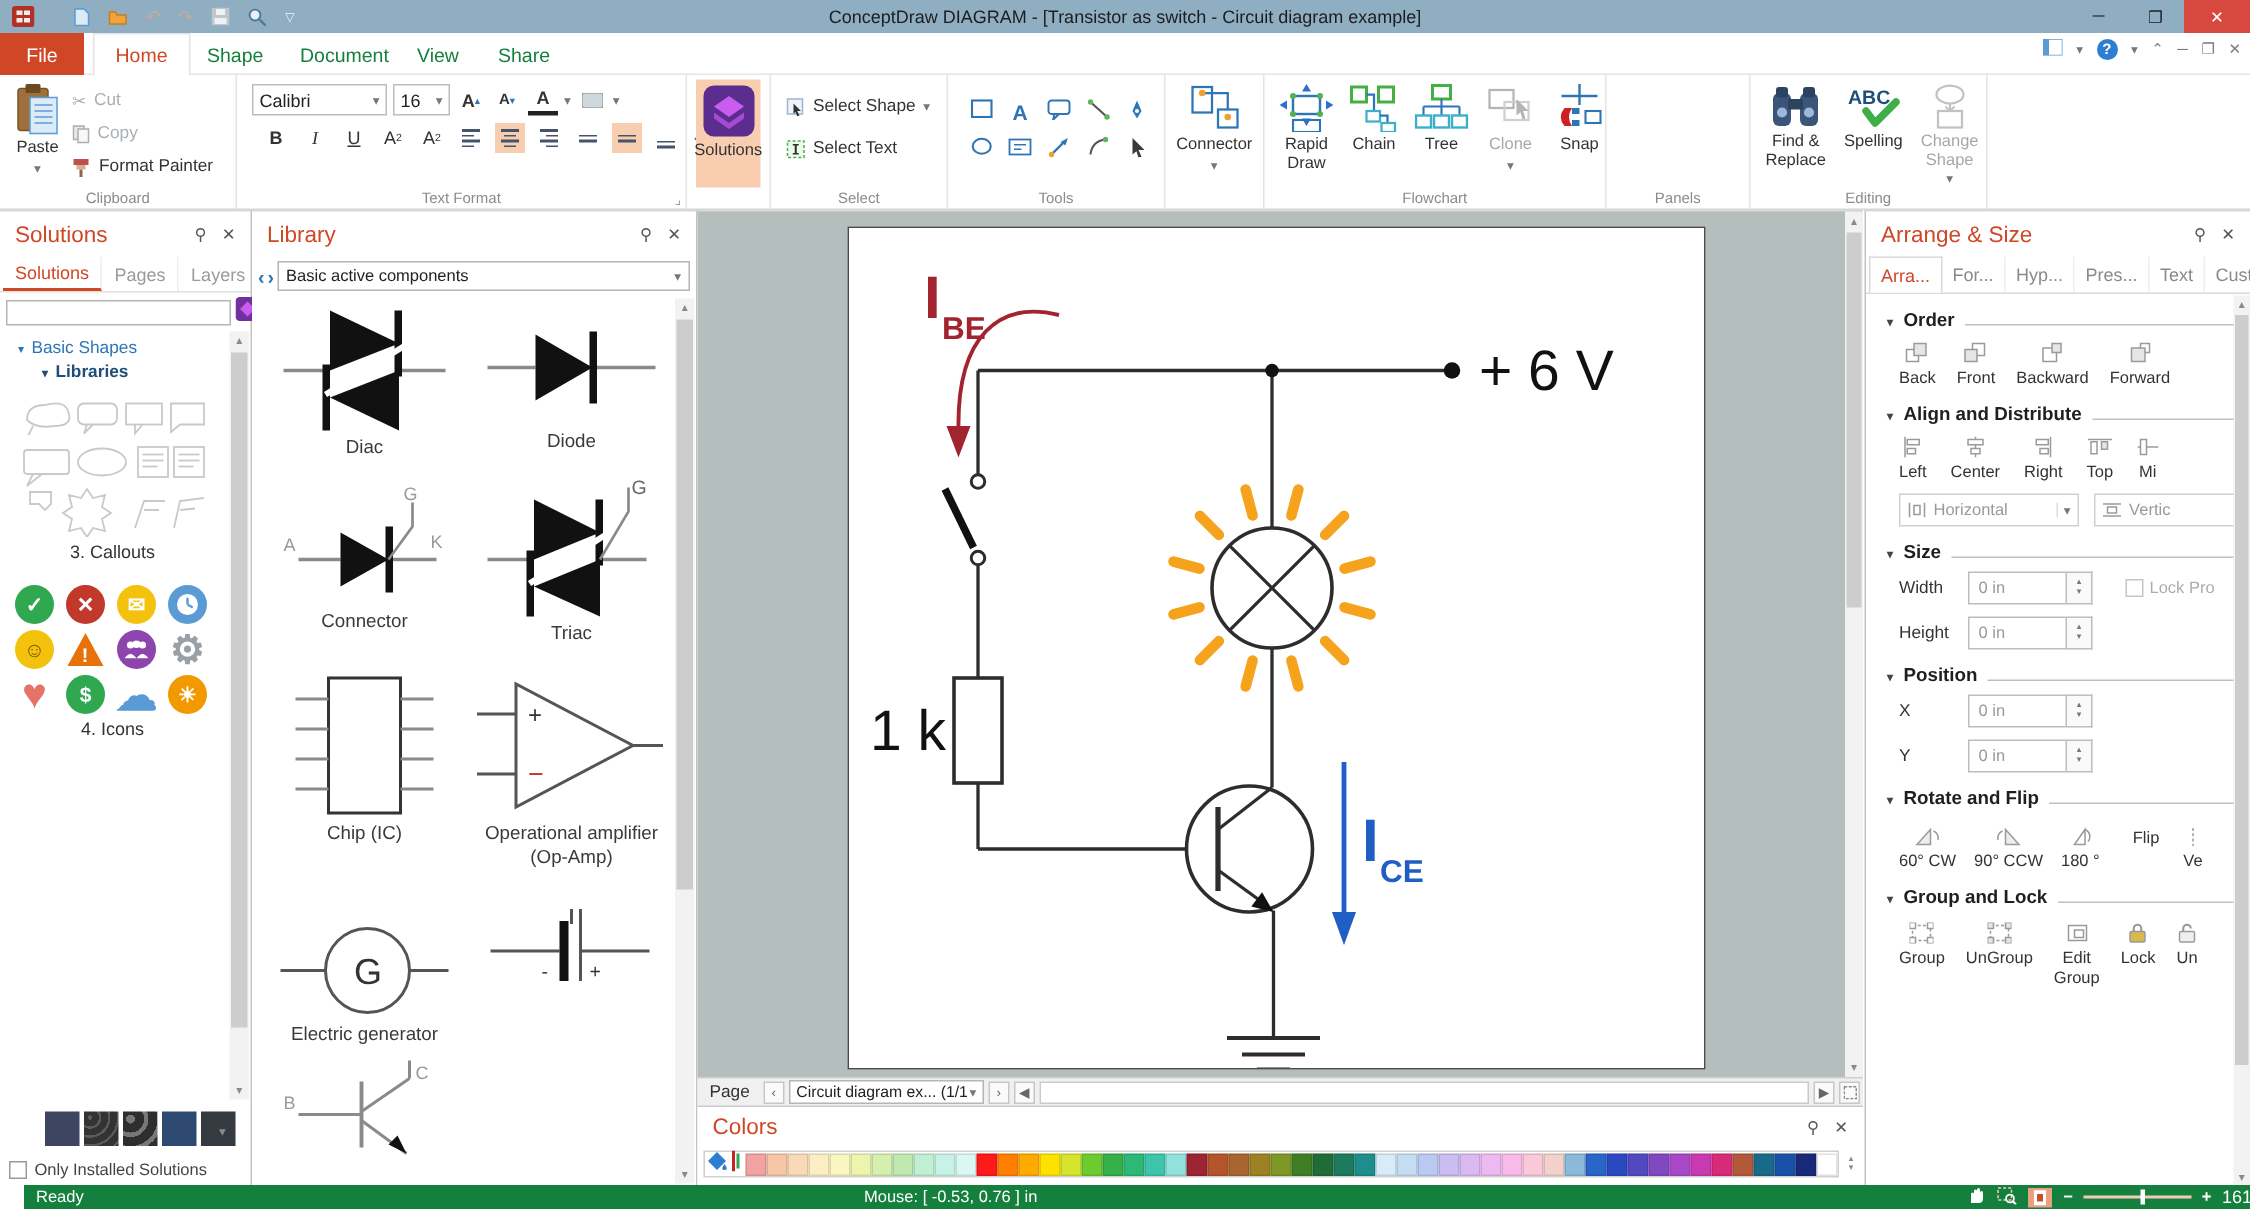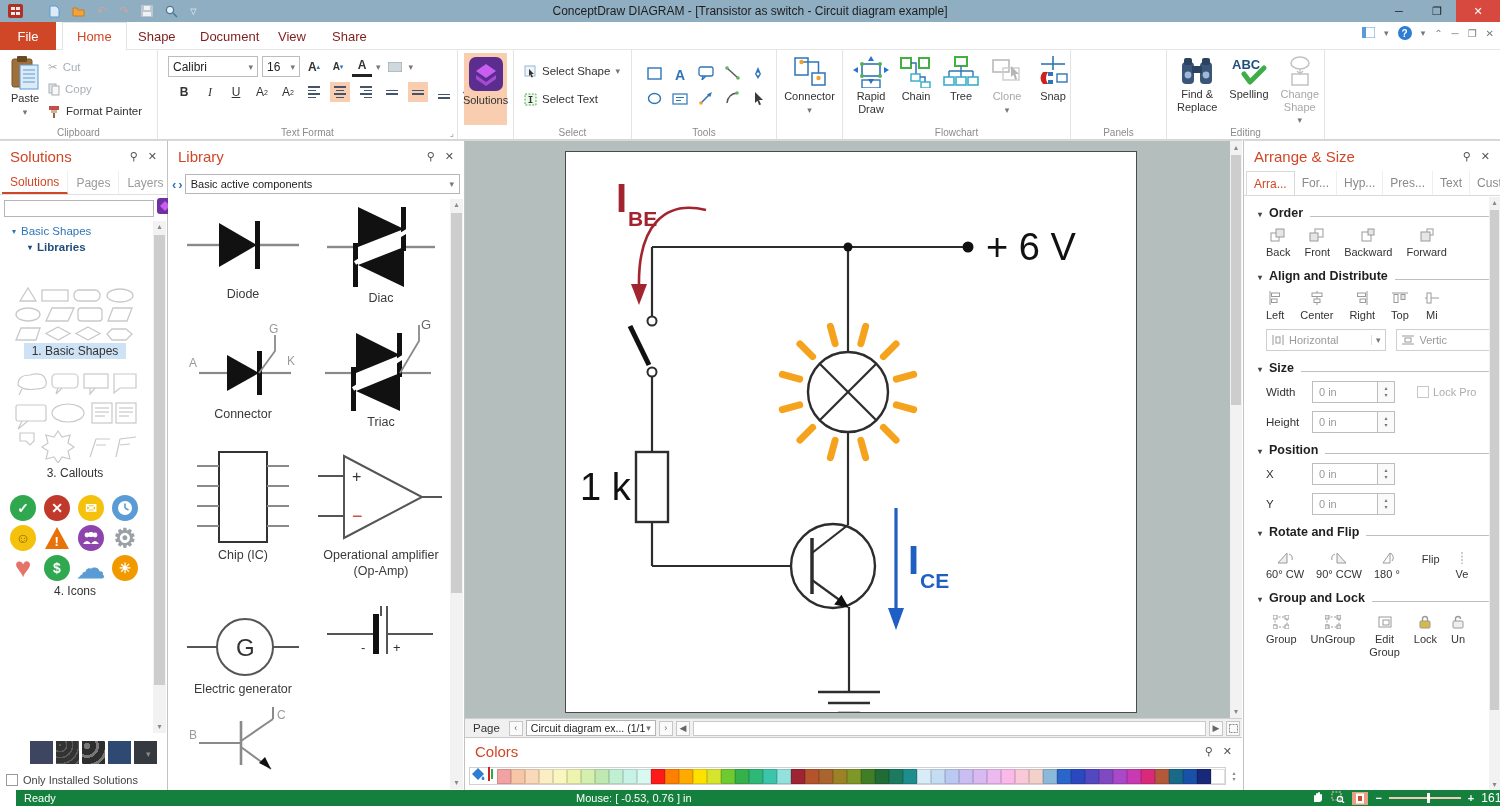--- a/index.html
+++ b/index.html
@@ -13,21 +13,21 @@
   .qat { display:flex; align-items:center; gap:12px; padding-left:8px; }
   .qat svg { display:block; }
   .title-text { position:absolute; left:0; right:0; top:0; height:22px; line-height:22px; text-align:center; font-size:12px; color:#1d1d1d; pointer-events:none; }
   .win-controls { position:absolute; right:0; top:0; height:22px; display:flex; }
   .wbtn { width:38px; height:22px; display:flex; align-items:center; justify-content:center; color:#1d1d1d; font-size:11px; }
   .wbtn.close { background:#D7483E; color:#fff; width:44px; }
 
   
   .tabrow { position:absolute; left:0; top:22px; width:1500px; height:28px; background:#fff; border-bottom:1px solid #e6e6e6; }
   .filetab { position:absolute; left:0; top:0; width:56px; height:28px; background:#D04727; color:#fff; font-size:13px; display:flex; align-items:center; justify-content:center; }
-  .rtab { position:absolute; top:0; height:28px; display:flex; align-items:center; justify-content:center; font-size:13px; color:#7f1d1d; padding:0 14px; }
+  .rtab { position:absolute; top:0; height:28px; display:flex; align-items:center; justify-content:center; font-size:13px; color:#15803d; padding:0 14px; }
   .rtab.active { color:#D04727; border:1px solid #e3e3e3; border-bottom:none; background:#fff; }
   .ribbon-mini { position:absolute; right:6px; top:4px; display:flex; align-items:center; gap:9px; color:#7a7a7a; font-size:10px; }
 
   
   .ribbon { position:absolute; left:0; top:50px; width:1500px; height:90px; background:#fff; border-bottom:1px solid #d5d5d5; display:flex; }
   .rgroup { position:relative; border-right:1px solid #e4e4e4; padding:3px 6px 14px 6px; height:100%; }
   .glabel { position:absolute; bottom:1px; left:0; right:0; text-align:center; font-size:10px; color:#8b8b8b; }
   .dlg { position:absolute; bottom:1px; right:3px; font-size:9px; color:#9b9b9b; }
   .bigbtn { display:flex; flex-direction:column; align-items:center; justify-content:flex-start; gap:2px; font-size:11px; color:#333; padding:3px 4px; line-height:1.15; text-align:center; }
   .bigbtn .cap { white-space:pre-line; }
@@ -548,39 +548,20 @@
     </div>
     <div class="tree-item">
         <span class="tri">▾</span>
         <span>Basic Shapes</span>
       </div>
     <div class="tree-item lvl2">
         <span class="tri" style="color:#1F4E79">▾</span>
         <span>Libraries</span>
       </div>
 
-    <div class="lib-item" style="margin-top:32px">
-      <svg width="126" height="56">
-        <g fill="none" stroke="#c9c9c9" stroke-width="1.3">
-          <path d="M8 16 L16 3 L24 16 Z"></path>
-            <rect x="30" y="5" width="26" height="11"></rect>
-            <rect x="62" y="5" width="26" height="11" rx="5"></rect>
-            <ellipse cx="108" cy="10.5" rx="13" ry="6.5"></ellipse>
-          <ellipse cx="16" cy="29.5" rx="12" ry="6.5"></ellipse>
-            <path d="M34 36 L40 23 L62 23 L56 36 Z"></path>
-            <rect x="66" y="23" width="24" height="13" rx="3"></rect>
-            <path d="M96 36 L101 23 L120 23 L115 36 Z"></path>
-          <path d="M4 55 L9 43 L28 43 L24 55 Z"></path>
-            <path d="M46 42 L58 48.5 L46 55 L34 48.5 Z"></path>
-            <path d="M76 42 L88 48.5 L76 55 L64 48.5 Z"></path>
-            <path d="M100 44 L114 44 L120 49 L114 55 L100 55 L95 49 Z"></path>
-        </g>
-      </svg>
-      <span class="lbl sel">1. Basic Shapes</span>
-    </div>
 
 
     <div class="lib-item" style="margin-top:12px">
       <svg width="126" height="92">
         <g fill="none" stroke="#c9c9c9" stroke-width="1.2">
           <path d="M6 14 q0 -10 12 -10 q14 -4 16 6 q2 8 -10 8 q-12 2 -18 -4 Z M10 18 l-3 6"></path>
           <rect x="40" y="3" width="26" height="14" rx="4"></rect>
             <path d="M46 17 l-2 6 6 -6"></path>
           <rect x="72" y="3" width="24" height="14"></rect>
             <path d="M78 17 l0 6 5 -6"></path>
@@ -675,40 +656,40 @@
       <span class="chev">›</span>
       <div class="lib-select">
         <span>Basic active components</span>
         <span class="dd">▾</span>
       </div>
     </div>
 
     <div class="shape-grid">
 
       <div class="shape-cell">
-        <svg width="120" height="80">
-          <line x1="4" y1="40" x2="36" y2="40" stroke="#8a8a8a" stroke-width="2.4"></line>
-          <polygon points="36,18 36,62 74,40" fill="#111"></polygon>
-          <rect x="72" y="16" width="5" height="48" fill="#111"></rect>
-          <line x1="77" y1="40" x2="116" y2="40" stroke="#8a8a8a" stroke-width="2.4"></line>
-        </svg>
-        <span class="lbl">Diode</span>
-      </div>
-
-      <div class="shape-cell">
         <svg width="120" height="84">
           <line x1="6" y1="42" x2="34" y2="42" stroke="#8a8a8a" stroke-width="2.4"></line>
           <rect x="32" y="38" width="5" height="44" fill="#111"></rect>
           <rect x="80" y="2" width="5" height="44" fill="#111"></rect>
           <polygon points="37,60 83,42 83,82" fill="#111"></polygon>
           <polygon points="83,24 37,42 37,2" fill="#111"></polygon>
           <line x1="34" y1="58" x2="86" y2="26" stroke="#fff" stroke-width="4"></line>
           <line x1="85" y1="42" x2="114" y2="42" stroke="#8a8a8a" stroke-width="2.4"></line>
         </svg>
         <span class="lbl">Diac</span>
+      </div>
+
+      <div class="shape-cell">
+        <svg width="120" height="80">
+          <line x1="4" y1="40" x2="36" y2="40" stroke="#8a8a8a" stroke-width="2.4"></line>
+          <polygon points="36,18 36,62 74,40" fill="#111"></polygon>
+          <rect x="72" y="16" width="5" height="48" fill="#111"></rect>
+          <line x1="77" y1="40" x2="116" y2="40" stroke="#8a8a8a" stroke-width="2.4"></line>
+        </svg>
+        <span class="lbl">Diode</span>
       </div>
 
       <div class="shape-cell" style="padding-top:14px">
         <svg width="120" height="84">
           <text x="6" y="46" font-size="12" fill="#9a9a9a">A</text>
           <line x1="16" y1="52" x2="44" y2="52" stroke="#8a8a8a" stroke-width="2.2"></line>
           <polygon points="44,34 44,70 76,52" fill="#111"></polygon>
           <rect x="74" y="30" width="5" height="44" fill="#111"></rect>
           <line x1="79" y1="52" x2="108" y2="52" stroke="#8a8a8a" stroke-width="2.2"></line>
           <path d="M76 52 L92 30 L92 14" fill="none" stroke="#8a8a8a" stroke-width="1.8"></path>

